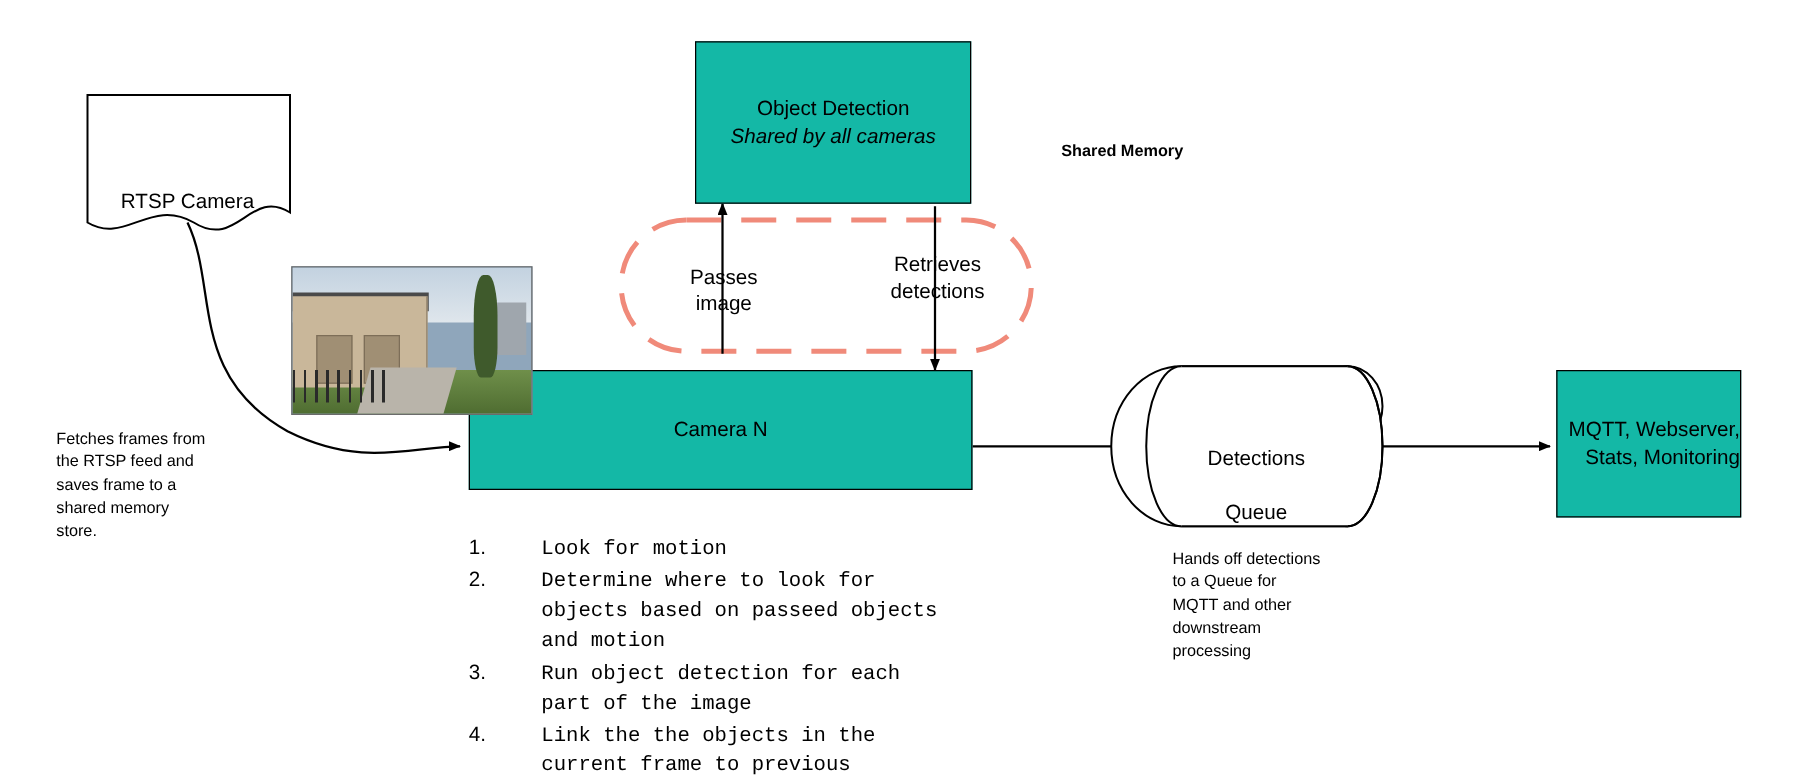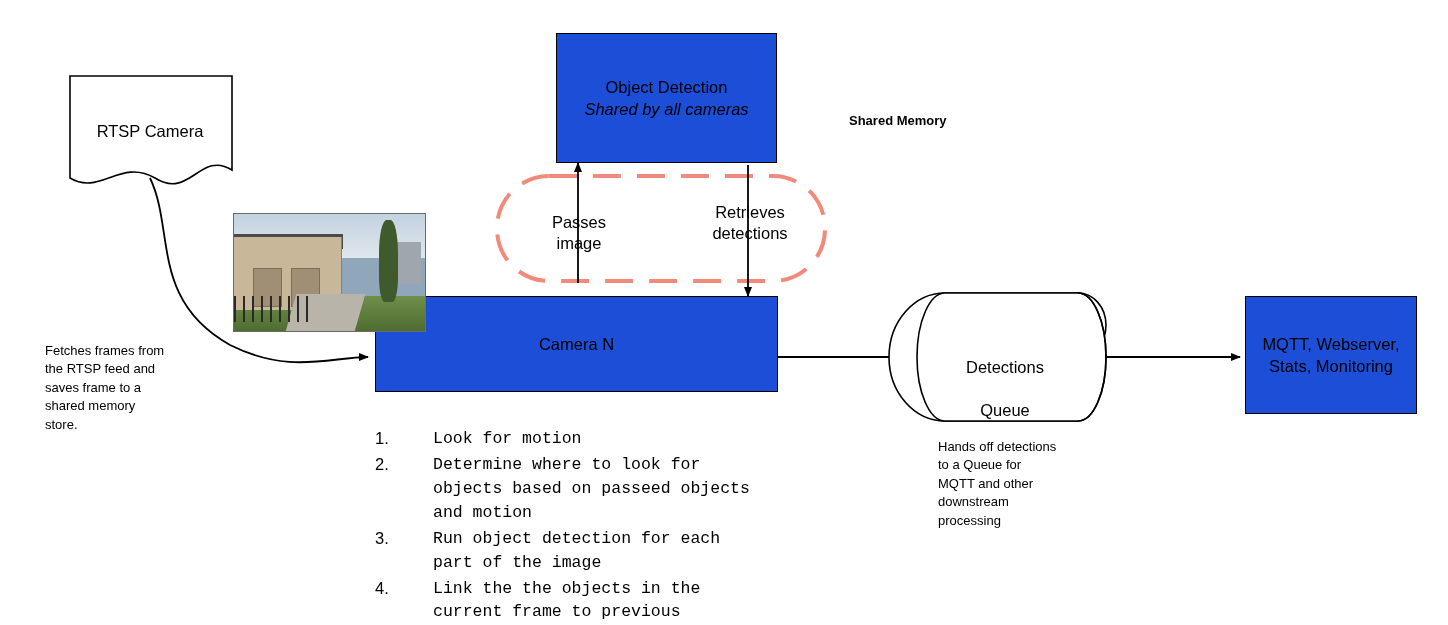--- a/index.html
+++ b/index.html
@@ -23,41 +23,42 @@
   svg.layer {
     position: absolute;
     left: 0;
     top: 0;
     width: 1448px;
     height: 625px;
     pointer-events: none;
   }
 
   .box {
-    background: #1d4ed8;
+    background: #14b8a6;
     border: 1px solid #000000;
     box-sizing: border-box;
     display: flex;
     flex-direction: column;
     align-items: center;
     justify-content: center;
     text-align: center;
     font-size: 16.5px;
     line-height: 1.35;
   }
   .box .italic { font-style: italic; }
 
   .doc-shape {
     width: 160px;
     height: 110px;
     box-sizing: border-box;
     display: flex;
     align-items: center;
     justify-content: center;
     font-size: 16.5px;
+    margin-top: 30px;
   }
 
   .label-text {
     font-size: 13px;
     line-height: 1.42;
     white-space: pre-line;
   }
 
   .center-lab {
     font-size: 16.5px;
@@ -226,21 +227,21 @@
     <div>Detections</div>
     <div>Queue</div>
   </div>
 
   <div class="abs label-text" style="left:938px; top:438px; width:200px;">Hands off detections
 to a Queue for
 MQTT and other
 downstream
 processing</div>
 
-  <div class="abs box" style="left:1245px; top:296px; width:172px; height:118px;">
+  <div class="abs box" style="left:1245px; top:296px; width:148px; height:118px;align-items:flex-end;">
     <div>MQTT, Webserver,</div>
     <div>Stats, Monitoring</div>
   </div>
 
   <div class="abs olist" style="left:375px; top:427px; width:400px;">
     <div class="row">
       <span class="num">1.</span>
       <span class="txt">Look for motion</span>
     </div>
     <div class="row">

